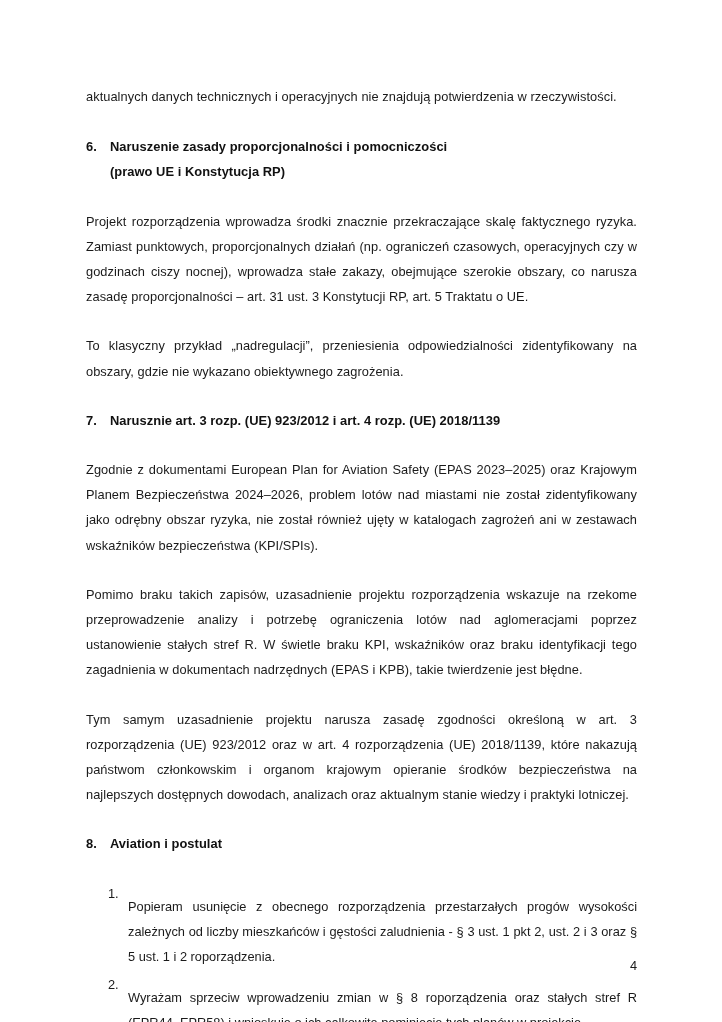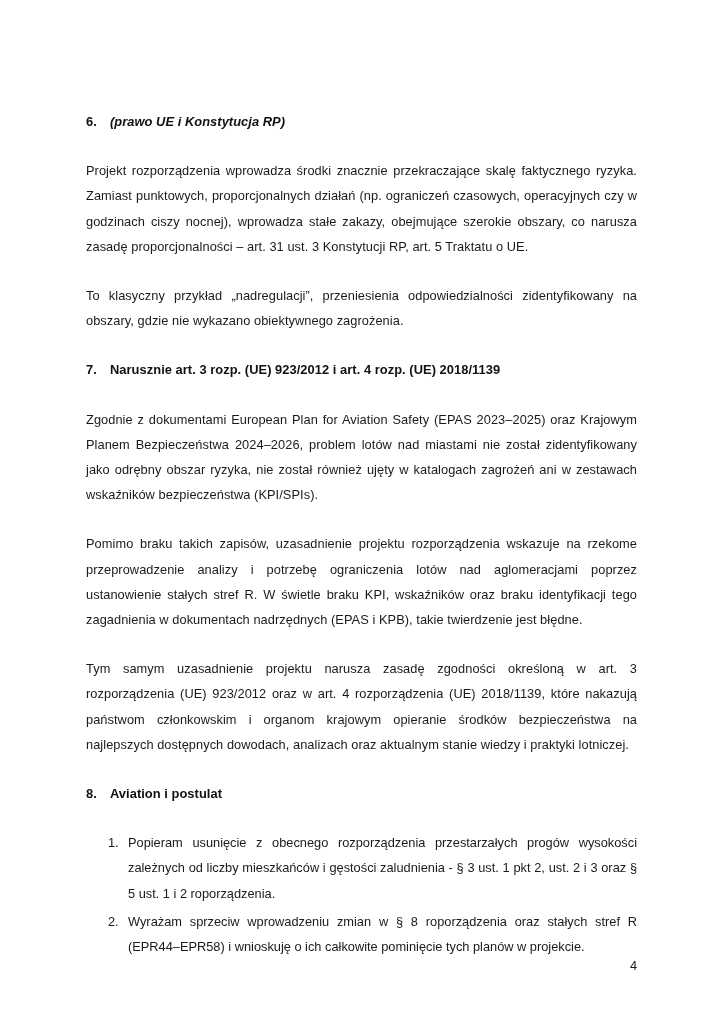--- a/index.html
+++ b/index.html
@@ -48,21 +48,20 @@
   .heading .num {
     width: 24px;
     flex: 0 0 24px;
     font-weight: bold;
   }
   .heading .htext {
     flex: 1 1 auto;
   }
   .heading .sub {
     display: block;
-    font-style: italic;
   }
 
   ol.postulaty {
     list-style: none;
     margin: 0;
     padding: 0;
   }
   ol.postulaty > li {
     display: flex;
     font-size: 12.8px;
@@ -74,46 +73,49 @@
     flex: 0 0 42px;
     width: 42px;
     padding-left: 22px;
     box-sizing: border-box;
     text-align: left;
   }
   ol.postulaty > li .ltext {
     flex: 1 1 auto;
     text-align: justify;
     text-justify: inter-word;
+    margin-top: 13px;
   }
   .justify-last-left > :last-child { }
 
   .page-number {
     position: absolute;
     right: 85px;
     top: 958px;
     font-size: 12.8px;
     line-height: 16px;
     color: #1a1a1a;
     text-align: right;
   }
 </style>
 </head>
 <body>
 
 <div class="page">
 
   <div class="content">
 
+    <p class="body-par">aktualnych danych technicznych i operacyjnych nie znajdują potwierdzenia w rzeczywistości.</p>
 
     <div class="gap-lg"></div>
 
     <div class="heading">
       <span class="num">6.</span>
       <span class="htext">
+        <span>Naruszenie zasady proporcjonalności i pomocniczości</span>
         <span class="sub">(prawo UE i Konstytucja RP)</span>
       </span>
     </div>
 
     <div class="gap-md"></div>
 
     <p class="body-par">Projekt rozporządzenia wprowadza środki znacznie przekraczające skalę faktycznego ryzyka. Zamiast punktowych, proporcjonalnych działań (np. ograniczeń czasowych, operacyjnych czy w godzinach ciszy nocnej), wprowadza stałe zakazy, obejmujące szerokie obszary, co narusza zasadę proporcjonalności – art. 31 ust. 3 Konstytucji RP, art. 5 Traktatu o UE.</p>
 
     <div class="gap-md"></div>
 

